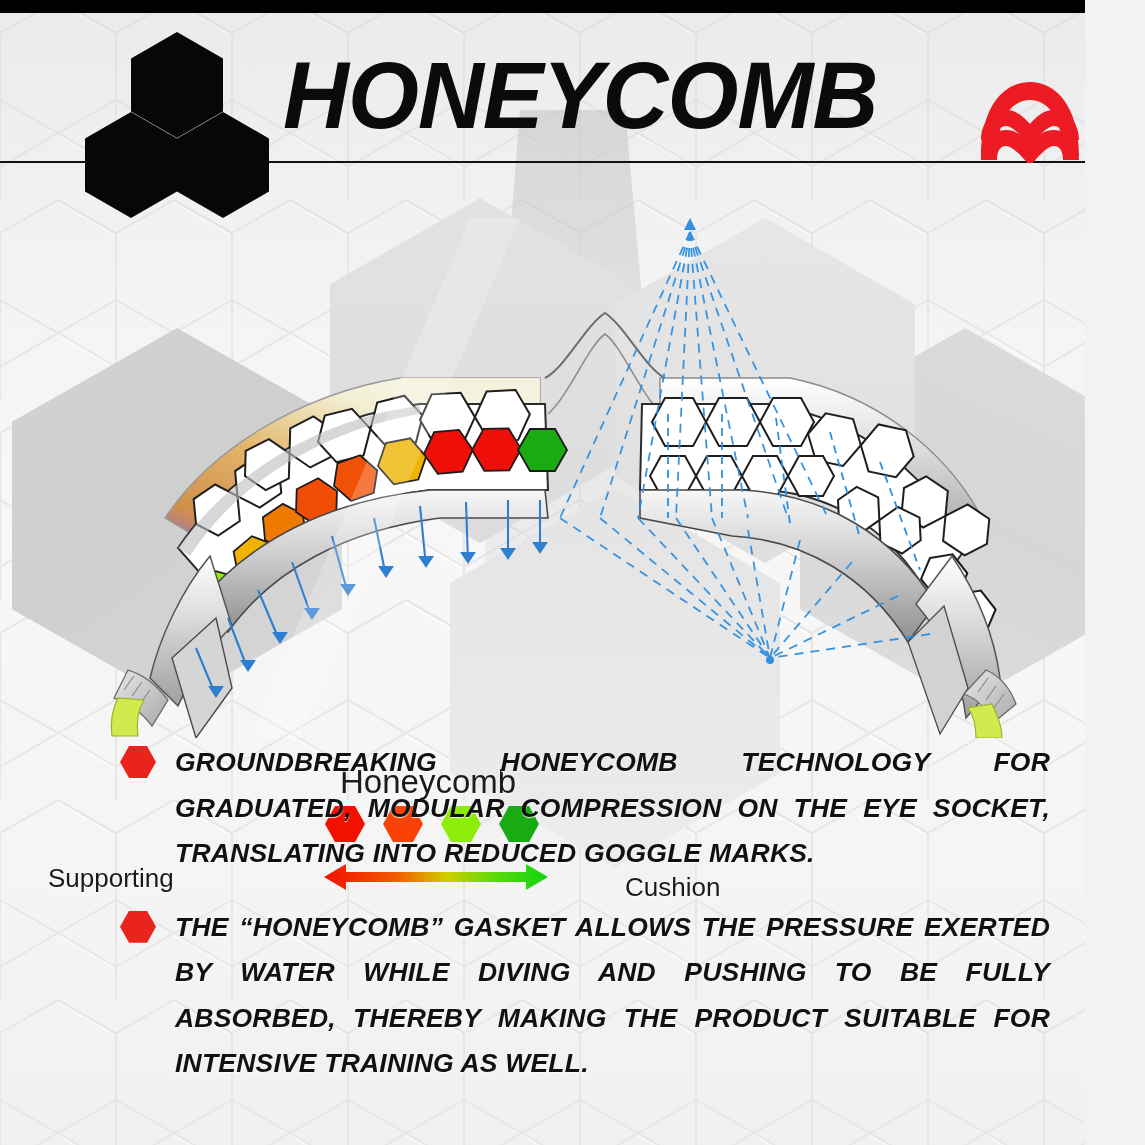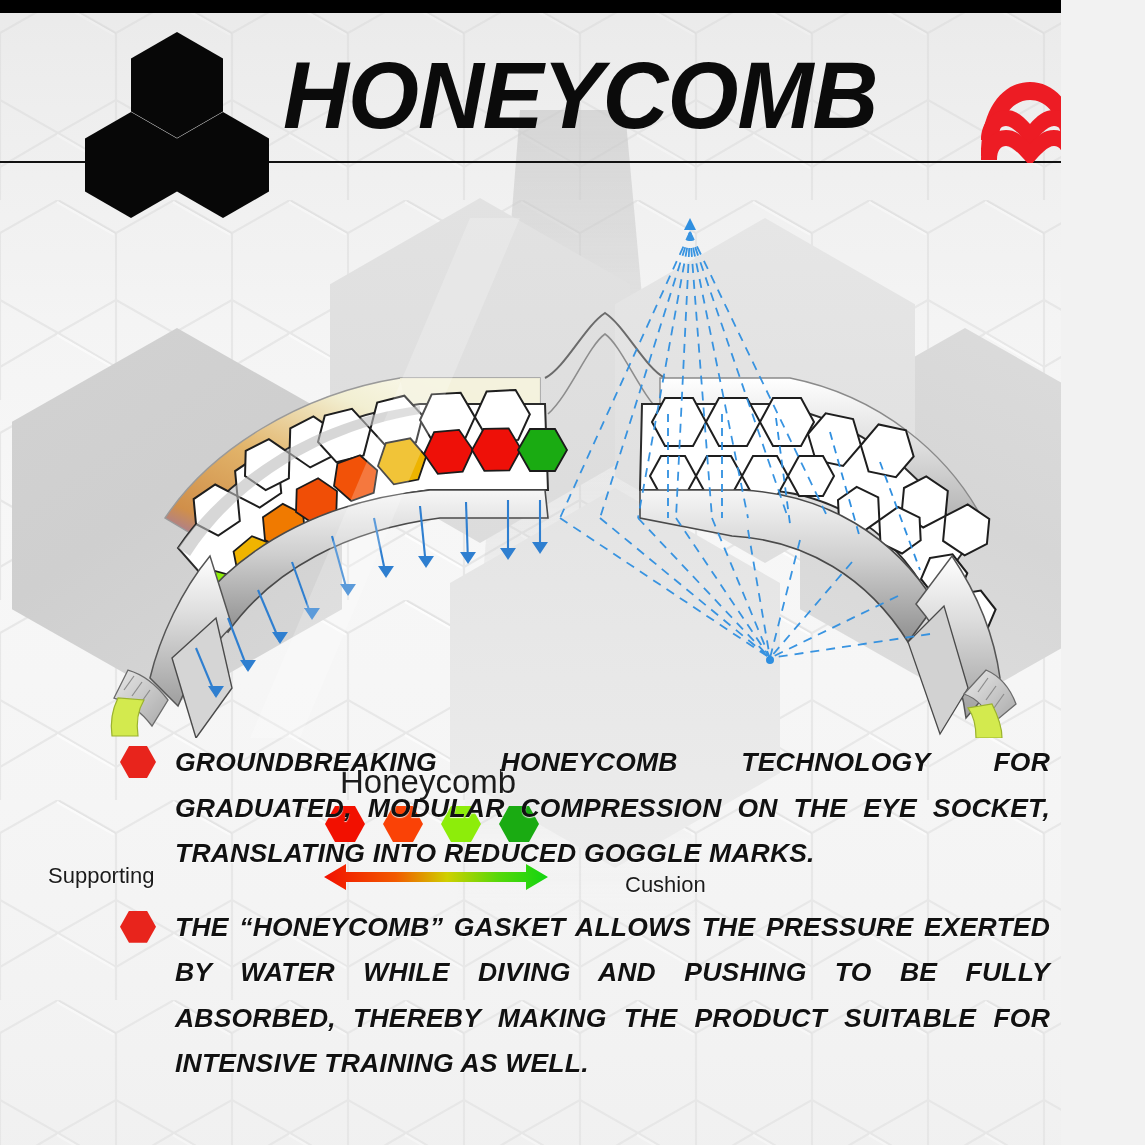--- a/index.html
+++ b/index.html
@@ -8,20 +8,21 @@
     width:1145px;height:1145px;
     font-family:"Liberation Sans", sans-serif;
     background:#f2f2f2;
     overflow:hidden;
     position:relative;
   }
   #page{
     position:relative;width:1061px;height:1145px;overflow:hidden;
     background:
       linear-gradient(180deg,#e9e9e9 0%,#f4f4f4 28%,#fafafa 60%,#f6f6f6 100%);
+    padding-left: 24px;
   }
   
   .hexbg{
     position:absolute;left:0;top:0;width:1145px;height:1145px;
     opacity:.85;pointer-events:none;
   }
   .topbar{
     position:absolute;left:0;top:0;width:1145px;height:13px;background:#000;z-index:40;
   }
   
@@ -76,21 +77,21 @@
     left:615px;top:0px;width:300px;height:345px;
     background:linear-gradient(180deg,#e6e6e6 0%,#dfdfdf 100%);
   }
   .panel.bottomc{
     left:450px;top:270px;width:330px;height:380px;
     background:linear-gradient(180deg,#e4e4e4 0%,#ececec 100%);
   }
   
   .lbl{
     position:absolute;z-index:30;
-    font-size:22px;color:#1b1b1b;font-weight:400;
+    font-size:26px;color:#1b1b1b;font-weight:400;
     text-shadow:0 1px 2px rgba(255,255,255,.9);
     white-space:nowrap;
   }
   .lbl-supporting{left:48px;top:645px;}
   .lbl-cushion{left:625px;top:654px;}
   .lbl-honeycomb{left:340px;top:545px;font-size:33px;}
   
   .legend-hexes{position:absolute;left:325px;top:588px;z-index:30;display:flex;gap:18px;}
   .lg-hex{
     width:40px;height:36px;

